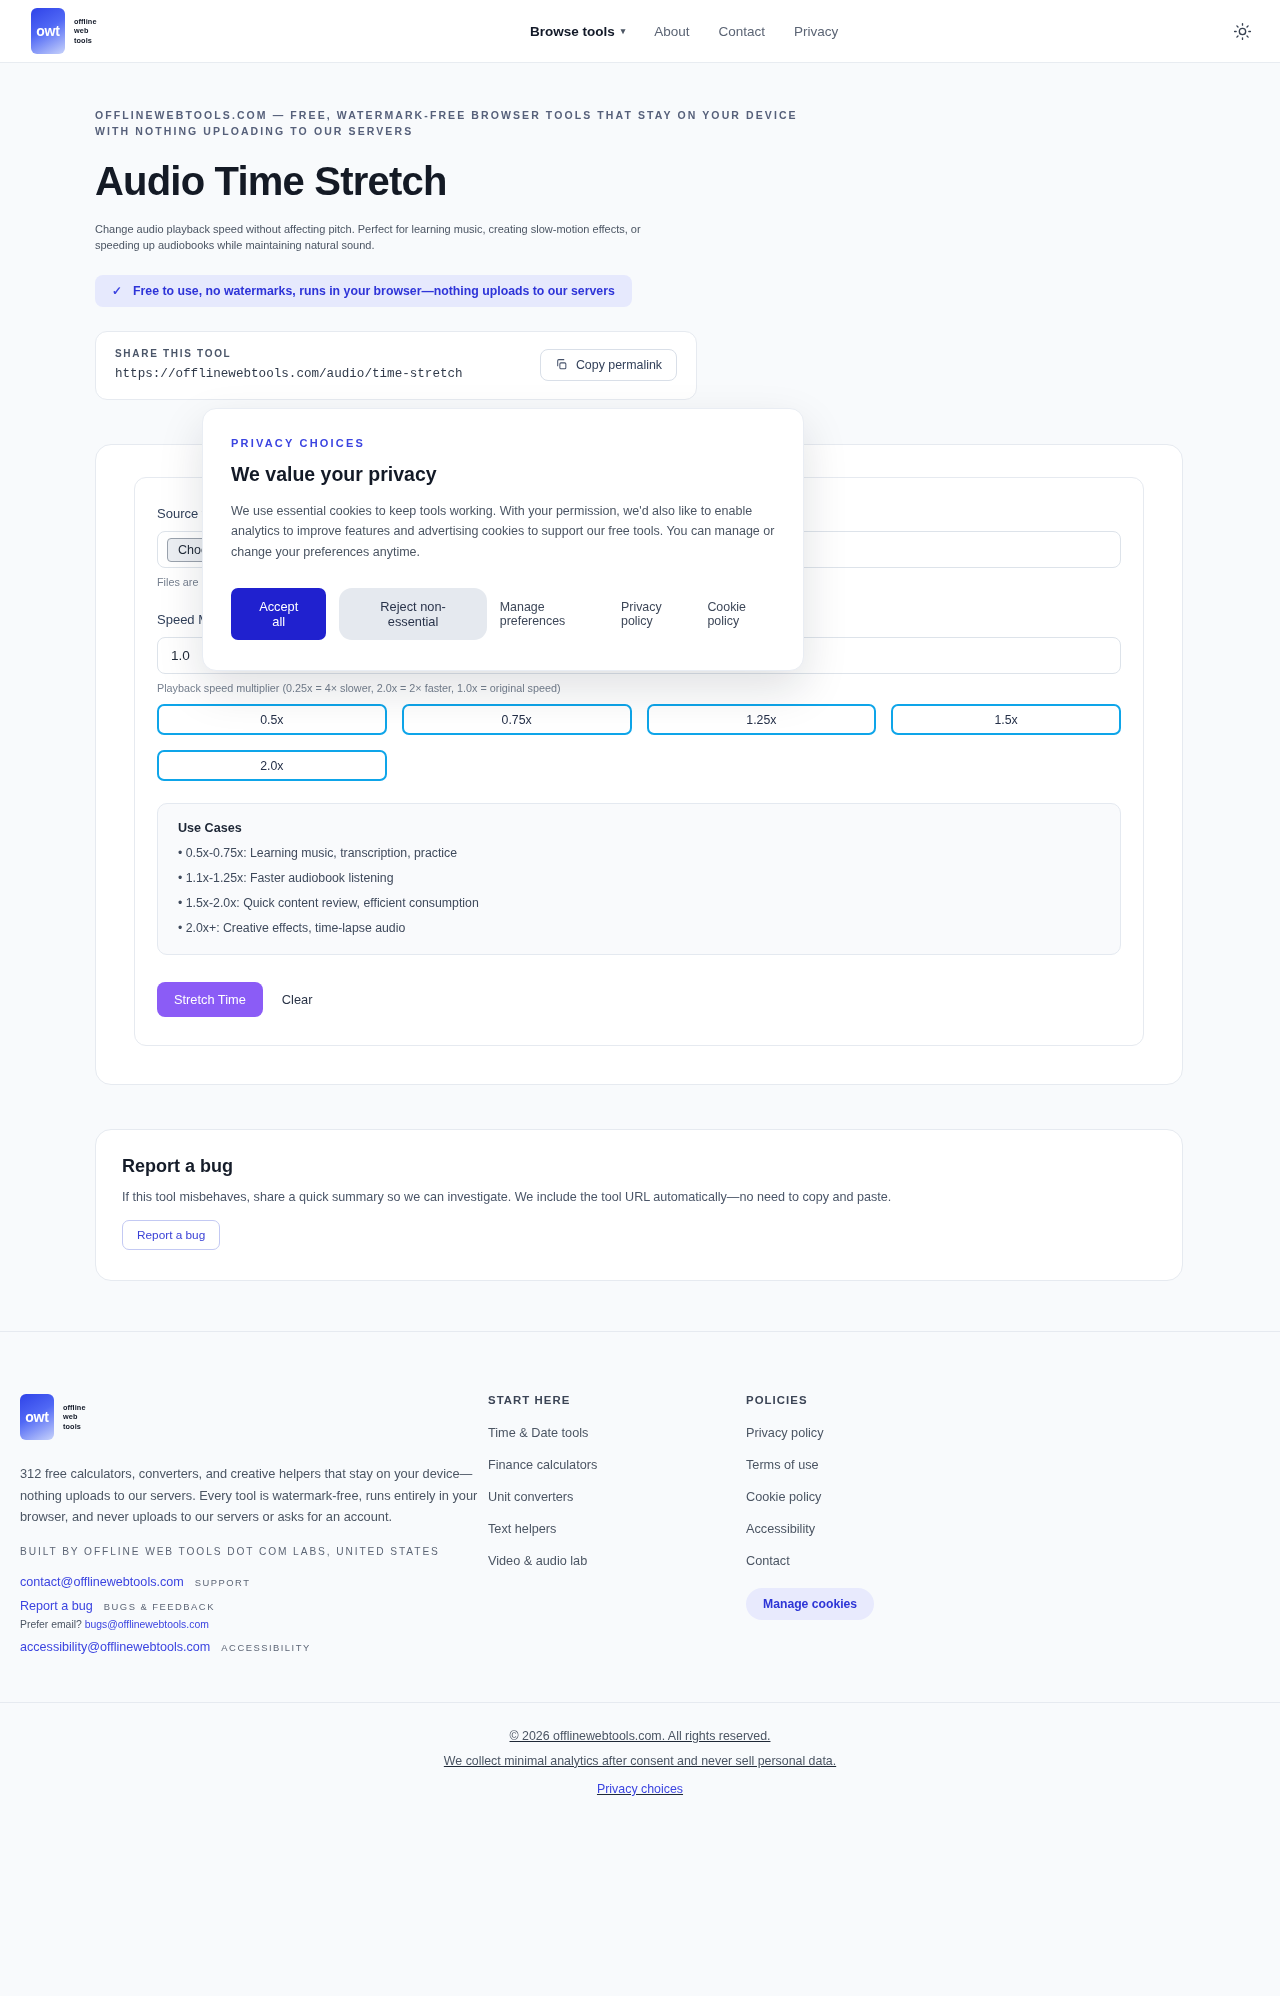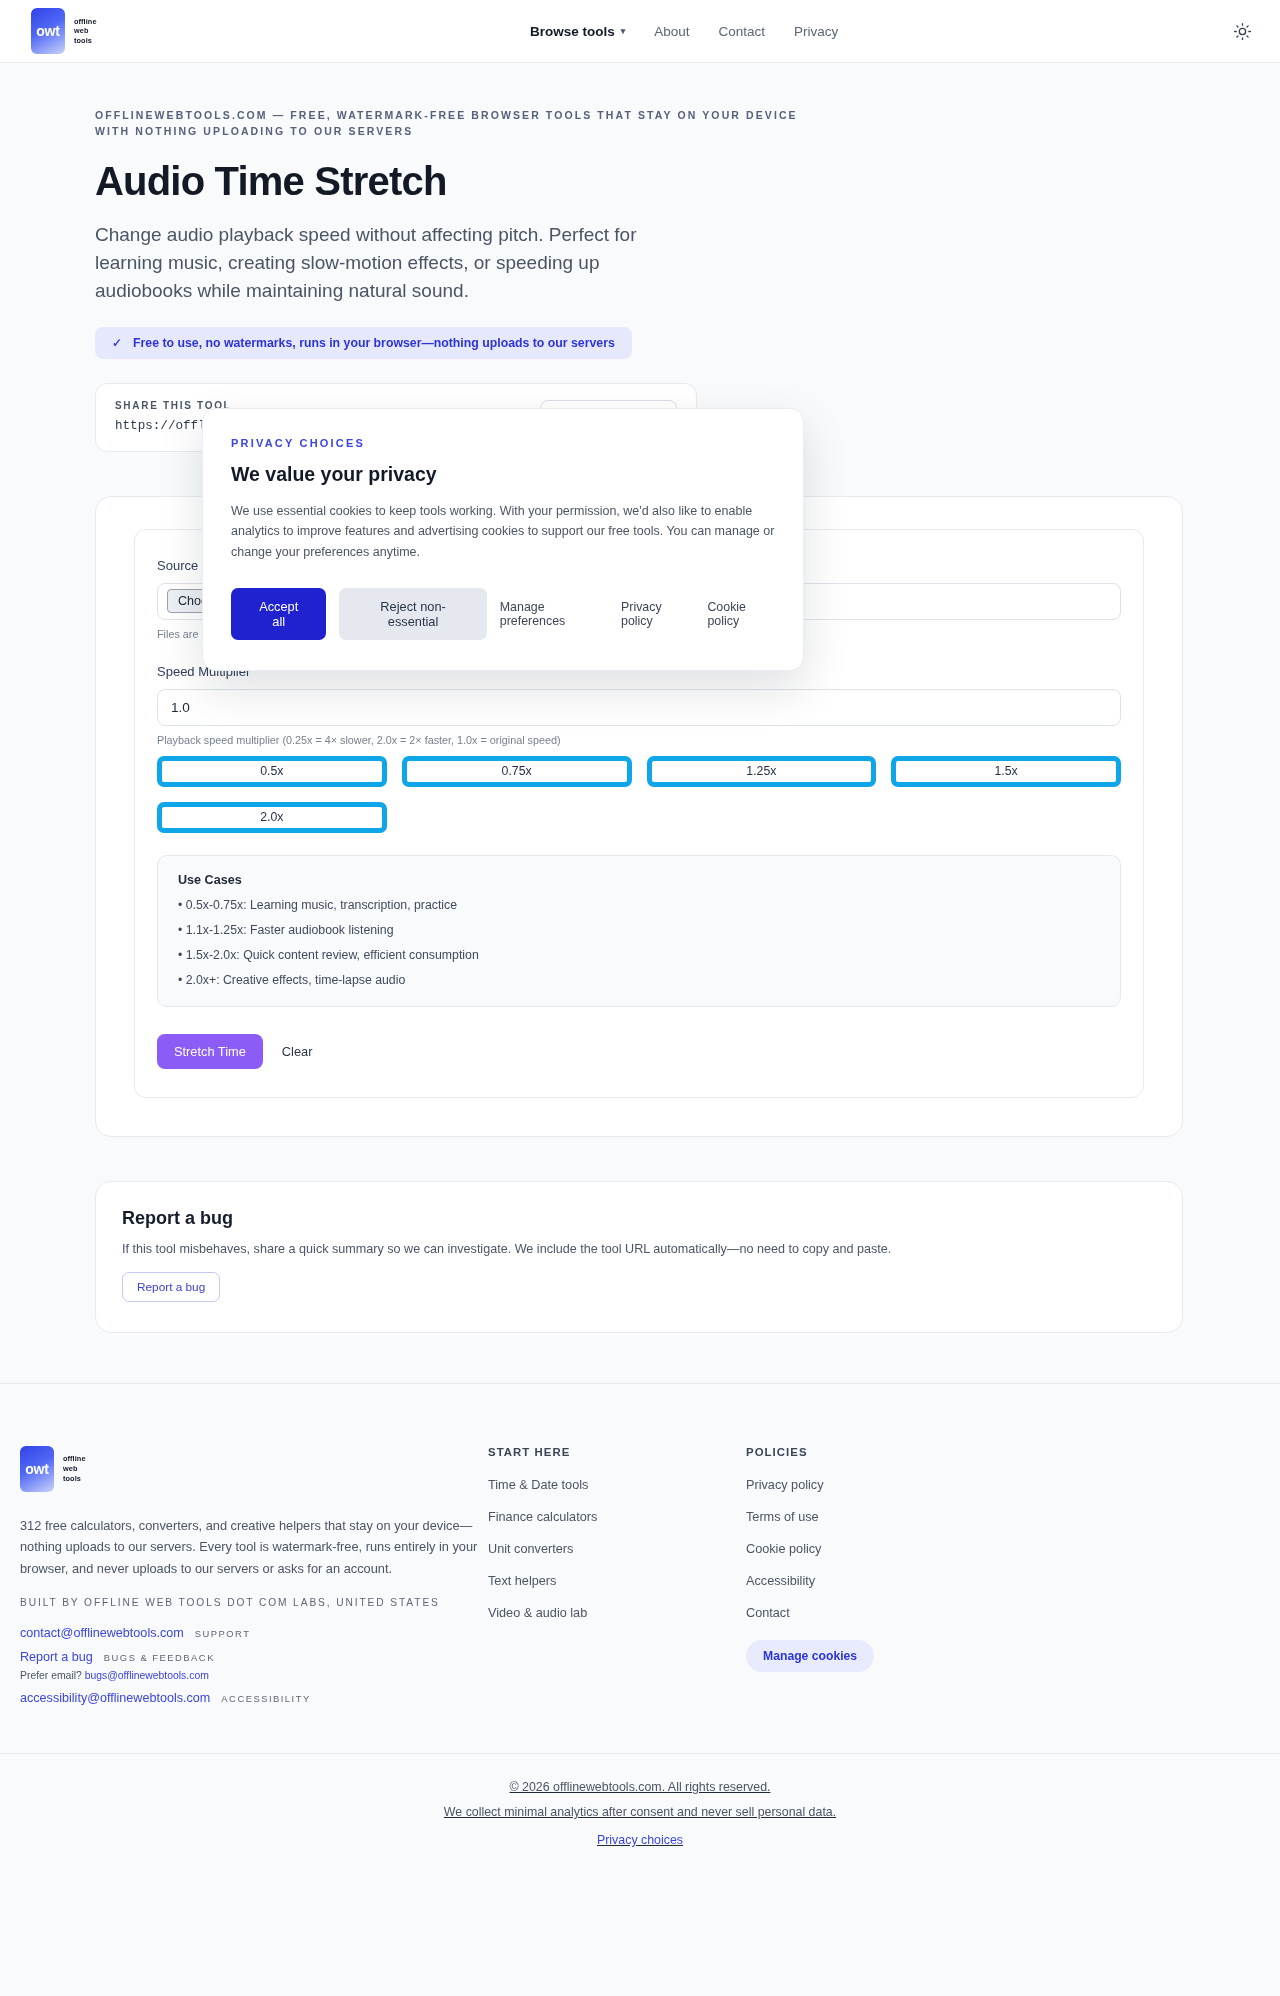--- a/index.html
+++ b/index.html
@@ -52,21 +52,21 @@
   .hero { padding: 44px 0 0 95px; max-width: 860px; }
   .eyebrow {
     font-size: 10.5px; font-weight: 700; letter-spacing: 2.1px;
     color: #56607a; line-height: 1.55; max-width: 740px; text-transform: uppercase;
   }
   h1.page-title {
     font-size: 40px; font-weight: 700; color: #141a25;
     letter-spacing: -0.8px; margin-top: 19px;
   }
   .lede {
-    margin-top: 17px; font-size: 19px; line-height: 1.48; color: #4b5563;
+    margin-top: 17px; font-size: 11px; line-height: 1.48; color: #4b5563;
     max-width: 580px;
   }
   .trust-pill {
     margin-top: 22px; display: inline-flex; align-items: center; gap: 11px;
     background: #e6e9fd; color: #2e34d8; border-radius: 8px;
     padding: 9px 17px; font-size: 12.3px; font-weight: 700;
   }
   .trust-pill .tick { font-size: 12px; color: #3c43e0; }
 
   .share-card {
@@ -114,21 +114,21 @@
     margin-top: 9px; width: 100%; height: 37px; border: 1px solid #dde3ea;
     border-radius: 8px; padding: 0 13px; font-size: 13.6px; color: #1f2937;
     font-family: inherit; background: #fff;
   }
   .section-label { margin-top: 22px; font-size: 13px; color: #31405a; }
   .preset-grid {
     margin-top: 10px; display: grid; grid-template-columns: repeat(4, 1fr);
     gap: 15px;
   }
   .preset-btn {
-    height: 31px; border: 5px solid #0ea5e9; border-radius: 7px; background: #fff;
+    height: 31px; border: 2px solid #0ea5e9; border-radius: 7px; background: #fff;
     font-size: 12.3px; color: #253048; cursor: pointer; font-family: inherit;
   }
   .usecases {
     margin-top: 22px; border: 1px solid #e4e9f0; border-radius: 10px;
     background: #f9fafc; padding: 17px 20px 19px;
   }
   .usecases h3 { font-size: 12.6px; font-weight: 700; color: #1d2635; }
   .usecases li {
     list-style: none; margin-top: 11px; font-size: 12.3px; color: #3f4a5c;
   }
@@ -212,21 +212,21 @@
     margin-top: 15px; font-size: 12.5px; line-height: 1.62; color: #4b5563;
   }
   .modal-actions {
     margin-top: 26px; display: flex; align-items: center; gap: 13px;
   }
   .btn-accept {
     background: #2021cf; color: #fff; border: none; border-radius: 7px;
     padding: 11px 22px; font-size: 12.8px; cursor: pointer; font-family: inherit;
   }
   .btn-reject {
-    background: #e5e9ef; color: #29334a; border: none; border-radius: 7px;
+    background: #e5e9ef; color: #29334a; border: none; border-radius: 13px;
     padding: 11px 20px; font-size: 12.8px; cursor: pointer; font-family: inherit;
   }
   .modal-links { margin-left: auto; display: flex; gap: 17px; }
   .modal-links a { font-size: 12.4px; color: #3d4758; text-decoration: none; }
 </style>
 </head>
 <body>
 
 <header class="site-header">
   <a class="brand" href="#">

